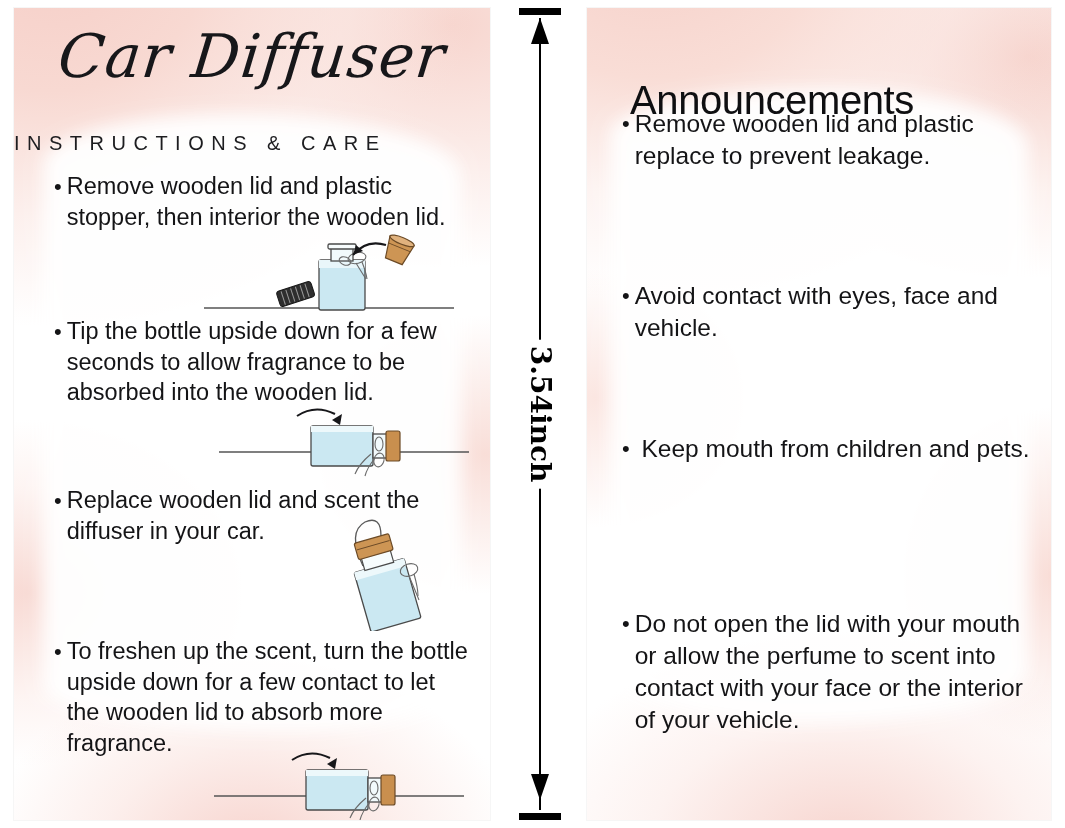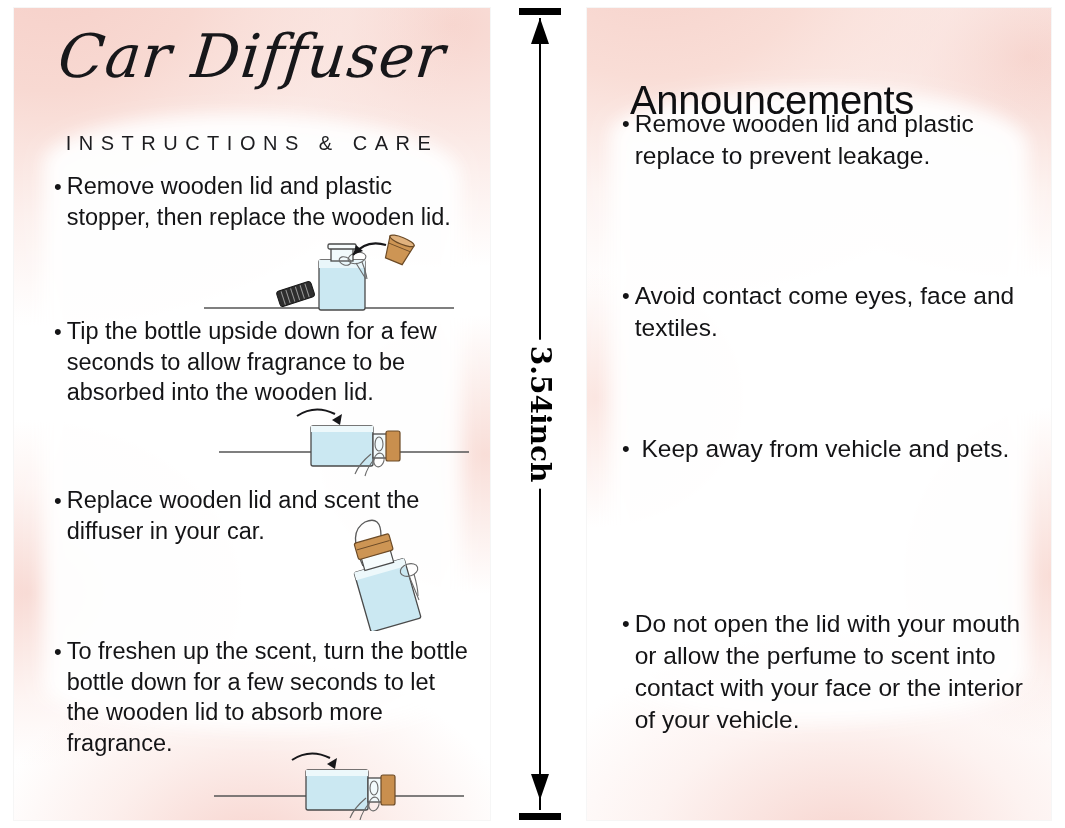--- a/index.html
+++ b/index.html
@@ -62,21 +62,20 @@
     font-style:italic;
     font-size:60px;
     line-height:1.0;
     color:#17171a;
     letter-spacing:1px;
     transform:skewX(-6deg);
     white-space:nowrap;
   }
   #subtitle{
     position:absolute;left:0;right:0;top:124px;
-    text-align:center;
     font-size:20px;
     letter-spacing:7.5px;
     color:#1d1d20;
     font-weight:400;
   }
 
   .bullet{
     position:absolute;
     display:flex;
     align-items:flex-start;
@@ -145,36 +144,36 @@
     <div class="wash w1"></div>
     <div class="core core-l"></div>
 
     <div class="card-inner">
 
       <div id="script-title">Car Diffuser</div>
       <div id="subtitle">INSTRUCTIONS &amp; CARE</div>
 
       <div class="bullet left-b" id="lb1">
         <span class="dot">•</span>
-        <span class="txt">Remove wooden lid and plastic stopper, then replace the wooden lid.</span>
+        <span class="txt">Remove wooden lid and plastic stopper, then interior the wooden lid.</span>
       </div>
 
       <div class="bullet left-b" id="lb2">
         <span class="dot">•</span>
         <span class="txt">Tip the bottle upside down for a few seconds to allow fragrance to be absorbed into the wooden lid.</span>
       </div>
 
       <div class="bullet left-b" id="lb3">
         <span class="dot">•</span>
         <span class="txt">Replace wooden lid and scent the diffuser in your car.</span>
       </div>
 
       <div class="bullet left-b" id="lb4">
         <span class="dot">•</span>
-        <span class="txt">To freshen up the scent, turn the bottle bottle down for a few seconds to let the wooden lid to absorb more  fragrance.</span>
+        <span class="txt">To freshen up the scent, turn the bottle upside down for a few contact to let the wooden lid to absorb more  fragrance.</span>
       </div>
 
       <div class="ill" id="ill-upright">
         <svg width="250" height="90" viewBox="0 0 250 90">
           <line x1="0" y1="78" x2="250" y2="78" stroke="#555" stroke-width="1.4"></line>
 
           <rect x="115" y="30" width="46" height="50" rx="2" fill="#cbe8f2" stroke="#4a4a4a" stroke-width="1.3"></rect>
           <rect x="115" y="30" width="46" height="8" fill="#e9f6fa" stroke="none"></rect>
 
           <rect x="127" y="18" width="22" height="13" fill="#f2fafc" stroke="#4a4a4a" stroke-width="1.3"></rect>
@@ -292,26 +291,26 @@
 
       <div id="ann-title">Announcements</div>
 
       <div class="bullet right-b" id="rb1">
         <span class="dot">•</span>
         <span class="txt">Remove wooden lid and plastic replace to prevent leakage.</span>
       </div>
 
       <div class="bullet right-b" id="rb2">
         <span class="dot">•</span>
-        <span class="txt">Avoid contact come eyes, face and textiles.</span>
+        <span class="txt">Avoid contact with eyes, face and vehicle.</span>
       </div>
 
       <div class="bullet right-b" id="rb3">
         <span class="dot">•</span>
-        <span class="txt"> Keep away from vehicle and pets.</span>
+        <span class="txt"> Keep mouth from children and pets.</span>
       </div>
 
       <div class="bullet right-b" id="rb4">
         <span class="dot">•</span>
         <span class="txt">Do not open the lid with your mouth or allow the perfume to scent into contact with your face or the interior of your vehicle.</span>
       </div>
 
     </div>
   </div>
 

